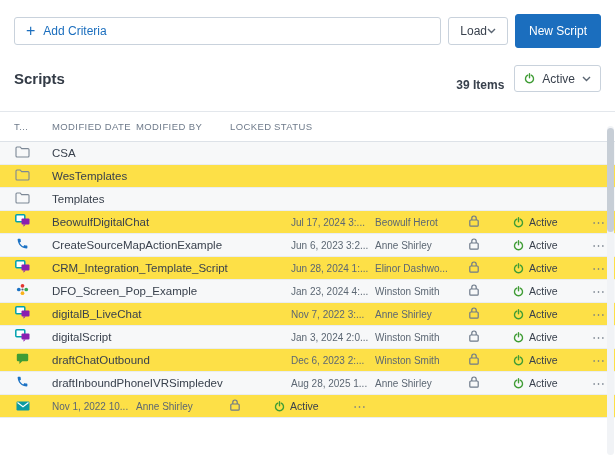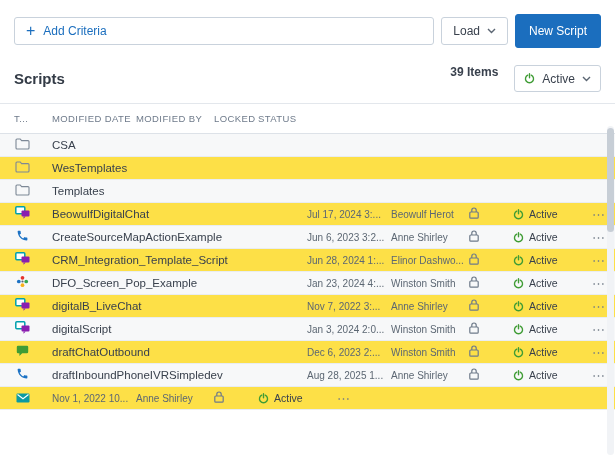--- a/index.html
+++ b/index.html
@@ -7,42 +7,42 @@
     font-family:"Liberation Sans",sans-serif;color:#39414d}
   .app{position:relative;width:615px;height:457px;background:#fff}
 
   
   .toolbar{display:flex;align-items:center;gap:7px;padding:14px 14px 10px}
   .criteria-box{flex:1;height:28px;border:1px solid #c9d2dc;border-radius:3px;background:#fff;
     display:flex;align-items:center;gap:8px;padding:0 11px;cursor:pointer}
   .plus{color:#1b6ebe;font-size:16px;line-height:1;font-weight:normal}
   .criteria-label{color:#1b6ebe;font-size:12px}
   .btn{height:28px;border:1px solid #c9d2dc;border-radius:3px;background:#fff;font-size:12px;
-    color:#39414d;display:flex;align-items:center;gap:7px;padding:0 11px;cursor:pointer;
+    color:#39414d;display:flex;align-items:center;padding:0 11px;cursor:pointer;
     font-family:inherit;white-space:nowrap}
   .btn-primary{background:#1b6ebe;border-color:#1b6ebe;color:#fff;padding:16px 13px}
 
   
   .list-header{display:flex;align-items:center;justify-content:space-between;
-    padding:7px 14px 11px;border-bottom:1px solid #e3e7ec}
+    padding:7px 14px 19px;border-bottom:1px solid #e3e7ec}
   .page-title{font-size:15px;font-weight:bold;color:#333b46}
-  .header-right{display:flex;align-items:flex-start;gap:16px}
+  .header-right{display:flex;align-items:flex-end;gap:10px}
   .items-count{font-size:12px;font-weight:bold;color:#39414d}
   .status-dd{display:flex;align-items:center;gap:7px;height:27px;padding:0 9px;
     border:1px solid #c9d2dc;border-radius:3px;background:#fff;cursor:pointer;font-size:12px}
 
   
   .thead{display:flex;align-items:center;height:30px;padding:0 10px 0 14px;
     border-bottom:1px solid #dde2e8}
   .thead .cell{font-size:9.5px;color:#6e7a8a;letter-spacing:.4px;white-space:nowrap;
     overflow:hidden;cursor:pointer}
   .c-type{width:38px;flex:none}
   .c-name{flex:1;overflow:hidden;white-space:nowrap;text-overflow:ellipsis}
   .c-date{width:84px;flex:none}
-  .c-by{width:78px;flex:none}
+  .c-by{width:94px;flex:none}
   .c-lock{width:44px;flex:none}
   .c-status{width:68px;flex:none;display:flex;align-items:center;gap:5px}
   .c-menu{width:24px;flex:none;text-align:right;color:#707a87;font-size:13px;line-height:1}
 
   .tbody{overflow:hidden}
   .trow{display:flex;align-items:center;height:23px;padding:0 10px 0 14px;
     border-bottom:1px solid #e9edf1;background:#fde047;cursor:pointer}
   .trow:nth-child(odd){background:#f7f8f9}
   .trow .c-name{font-size:11.5px;color:#39414d}
   .trow .c-date,.trow .c-by{font-size:10px;color:#5c6773;overflow:hidden;white-space:nowrap}

